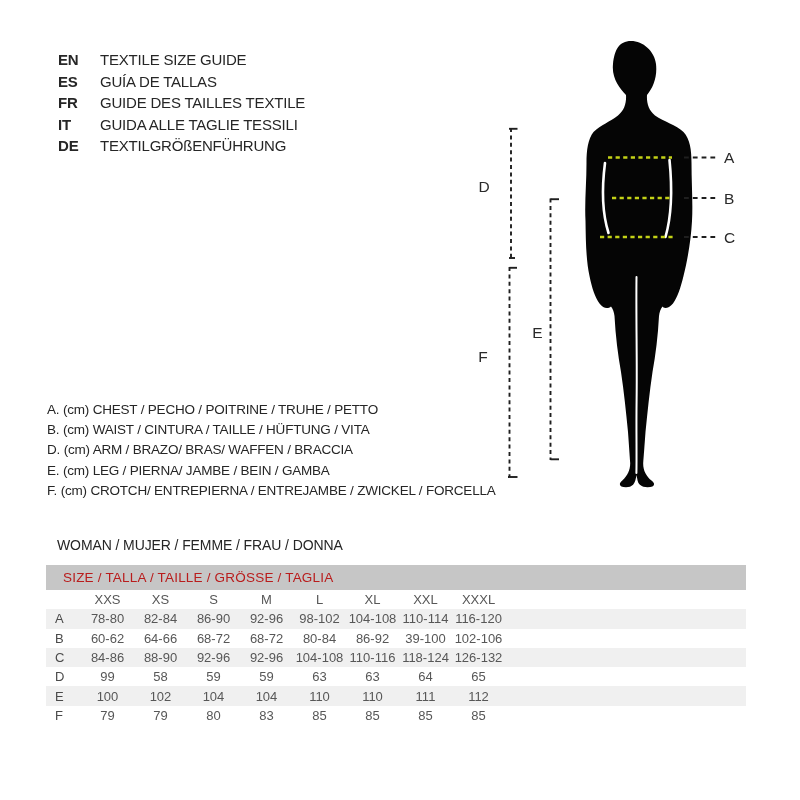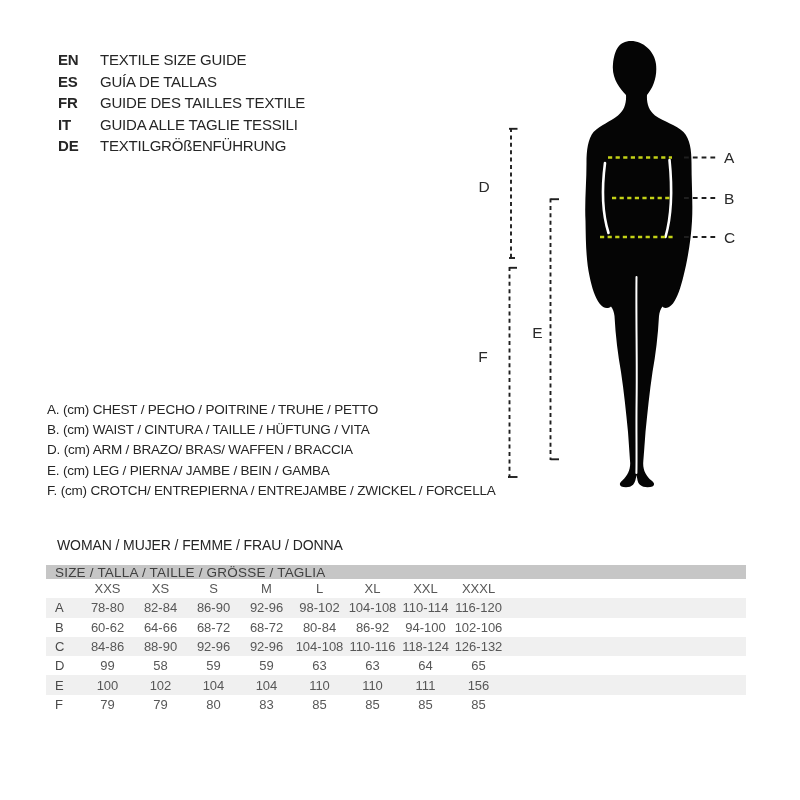--- a/index.html
+++ b/index.html
@@ -22,22 +22,22 @@
   
   .legend{left:47px;top:399px;}
   .legend-line{height:20.3px;display:flex;align-items:center;font-size:13.5px;
     letter-spacing:-0.2px;color:#262626;white-space:pre;text-align:right;}
 
   
   .gender{left:57px;top:537px;font-size:14px;letter-spacing:-0.1px;color:#262626;}
 
   
   .size-table{left:46px;top:565px;width:700px;font-size:13px;color:#575757;}
-  .table-header{height:14px;background:#c6c6c6;color:#404040;display:flex;
-    align-items:center;padding-left:9px;font-size:13.5px;letter-spacing:0.2px;}
+  .table-header{height:25px;background:#c6c6c6;color:#b91c1c;display:flex;
+    align-items:center;padding-left:17px;font-size:13.5px;letter-spacing:0.2px;}
   .trow{display:flex;height:19.3px;align-items:center;}
   .trow.striped{background:#f0f0f0;}
   .cell{display:block;}
   .cell.lab{width:26px;padding-left:9px;color:#4a4a4a;}
   .cell.val{width:53px;text-align:center;}
 </style>
 </head>
 <body>
 
 <div class="abs lang-list">
@@ -183,21 +183,21 @@
   </div>
 
   <div class="trow">
     <span class="cell lab">B</span>
     <span class="cell val">60-62</span>
     <span class="cell val">64-66</span>
     <span class="cell val">68-72</span>
     <span class="cell val">68-72</span>
     <span class="cell val">80-84</span>
     <span class="cell val">86-92</span>
-    <span class="cell val">94-100</span>
+    <span class="cell val">39-100</span>
     <span class="cell val">102-106</span>
   </div>
 
   <div class="trow striped">
     <span class="cell lab">C</span>
     <span class="cell val">84-86</span>
     <span class="cell val">88-90</span>
     <span class="cell val">92-96</span>
     <span class="cell val">92-96</span>
     <span class="cell val">104-108</span>
@@ -220,21 +220,21 @@
 
   <div class="trow striped">
     <span class="cell lab">E</span>
     <span class="cell val">100</span>
     <span class="cell val">102</span>
     <span class="cell val">104</span>
     <span class="cell val">104</span>
     <span class="cell val">110</span>
     <span class="cell val">110</span>
     <span class="cell val">111</span>
-    <span class="cell val">156</span>
+    <span class="cell val">112</span>
   </div>
 
   <div class="trow">
     <span class="cell lab">F</span>
     <span class="cell val">79</span>
     <span class="cell val">79</span>
     <span class="cell val">80</span>
     <span class="cell val">83</span>
     <span class="cell val">85</span>
     <span class="cell val">85</span>

